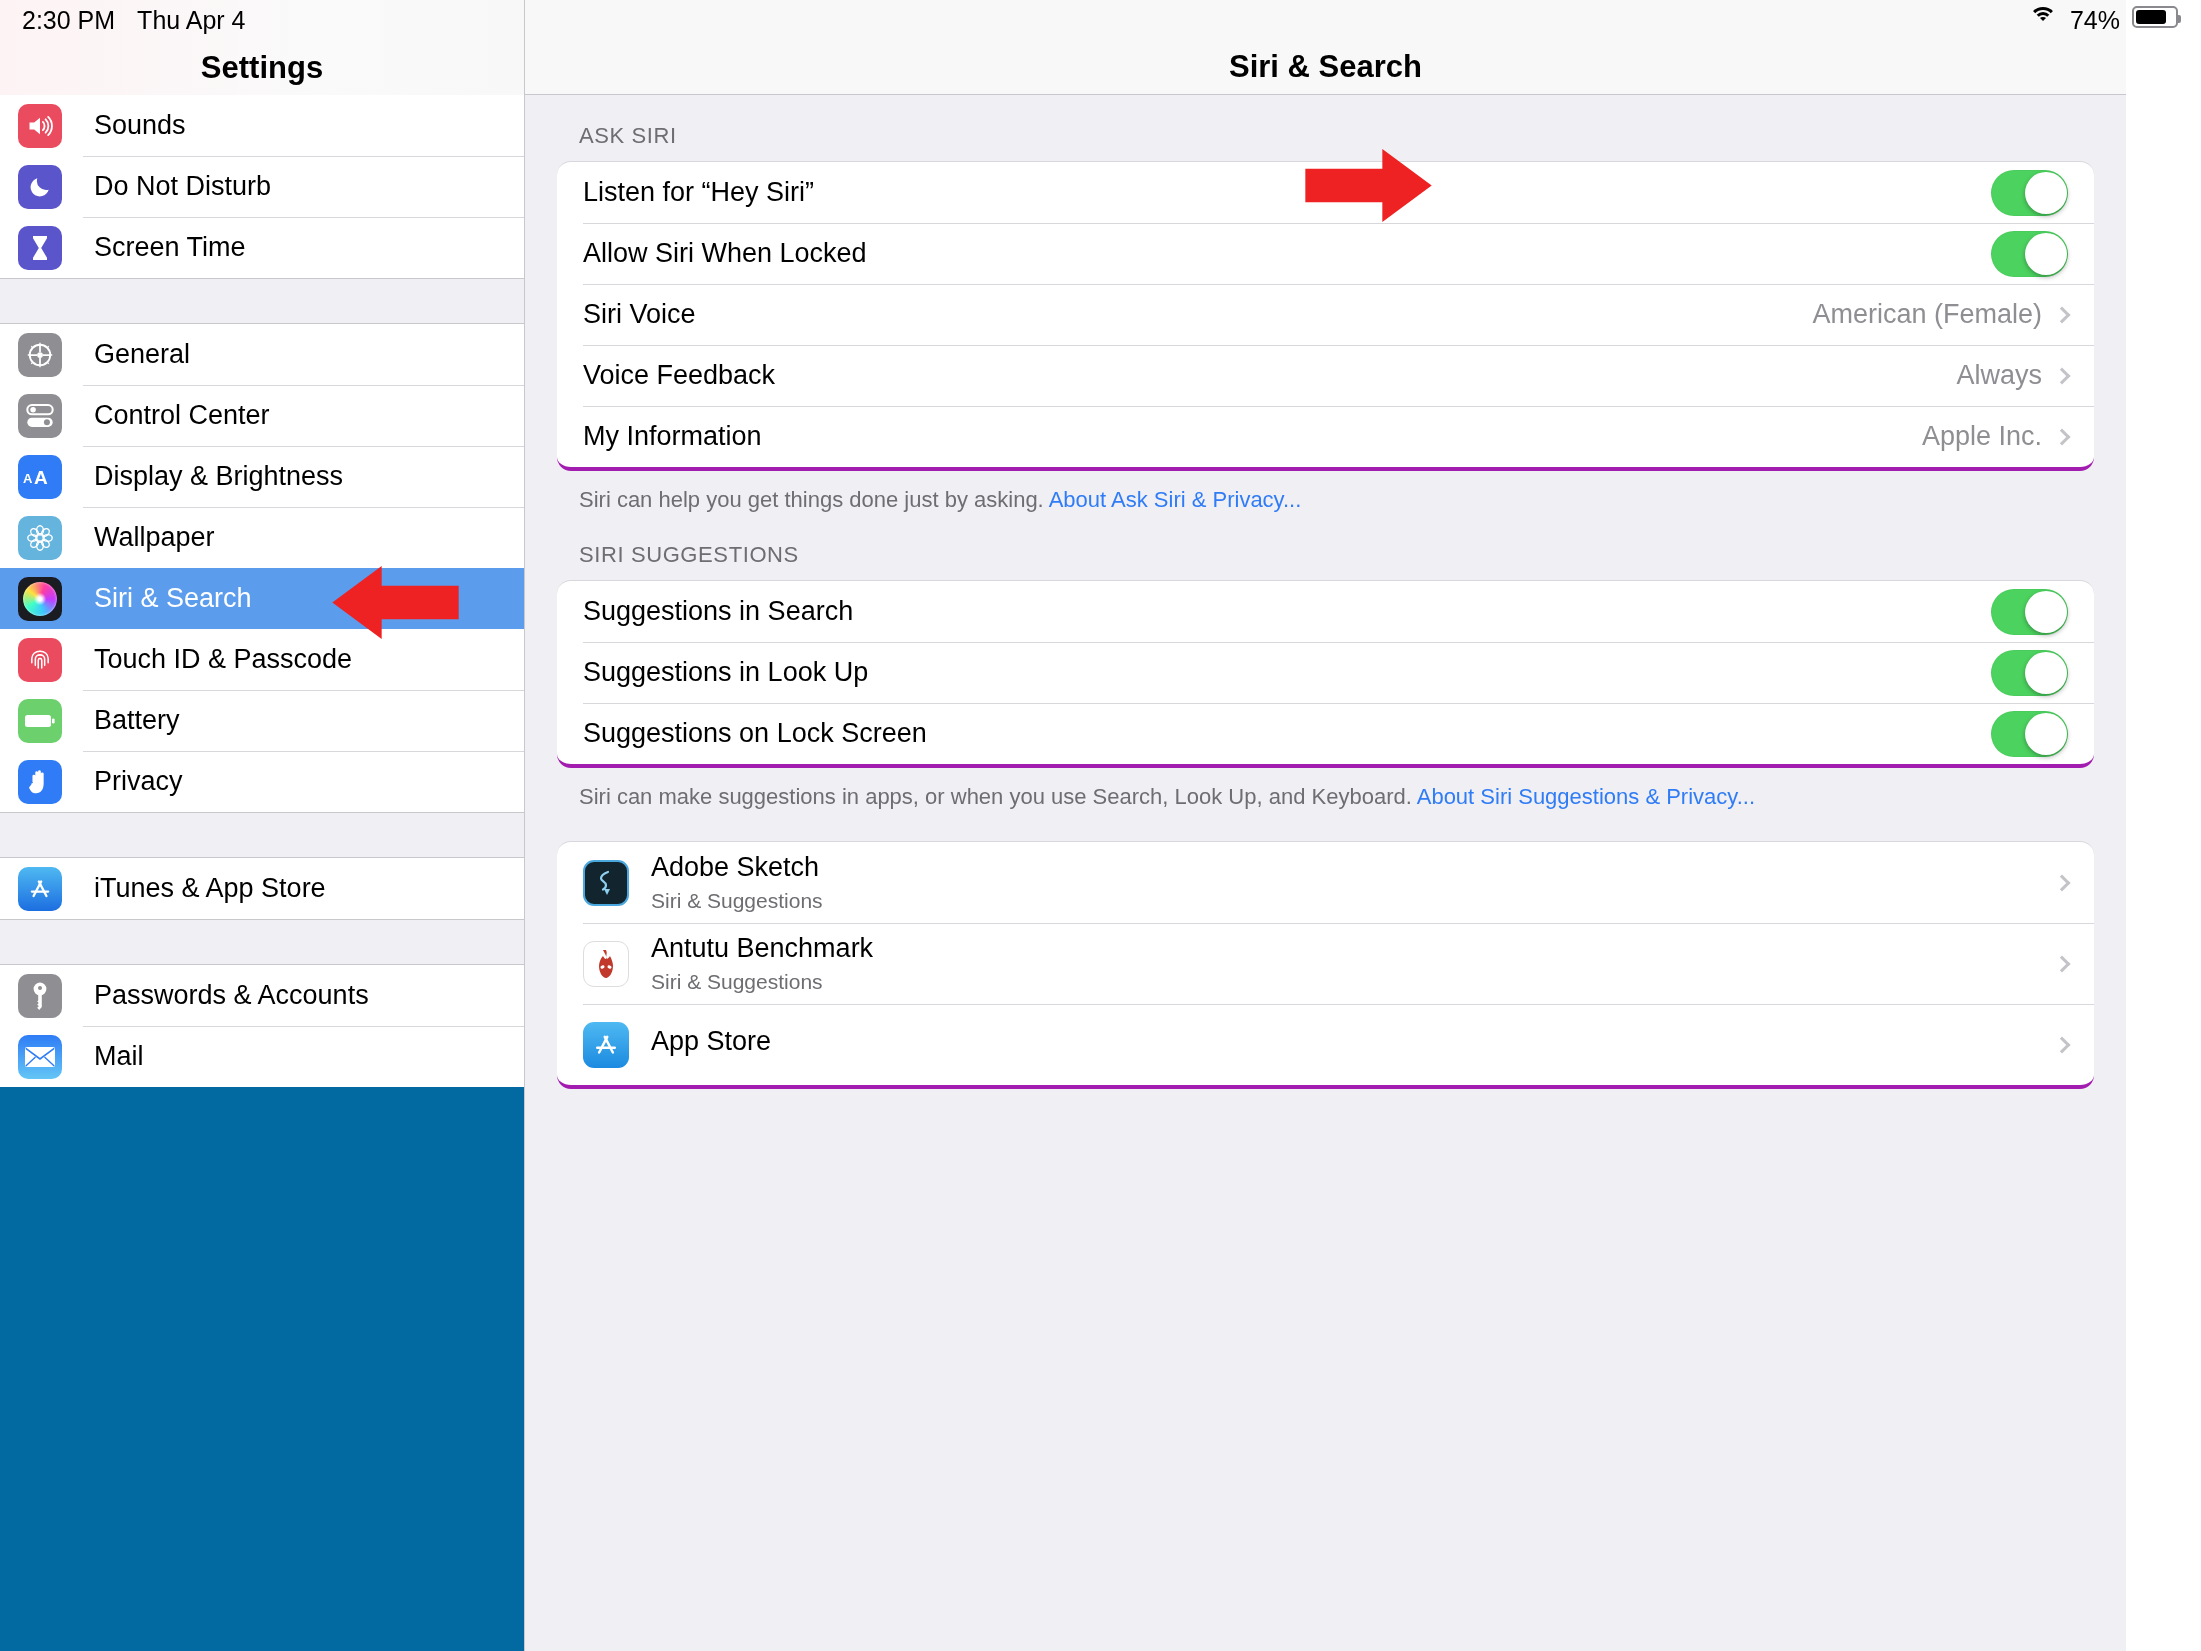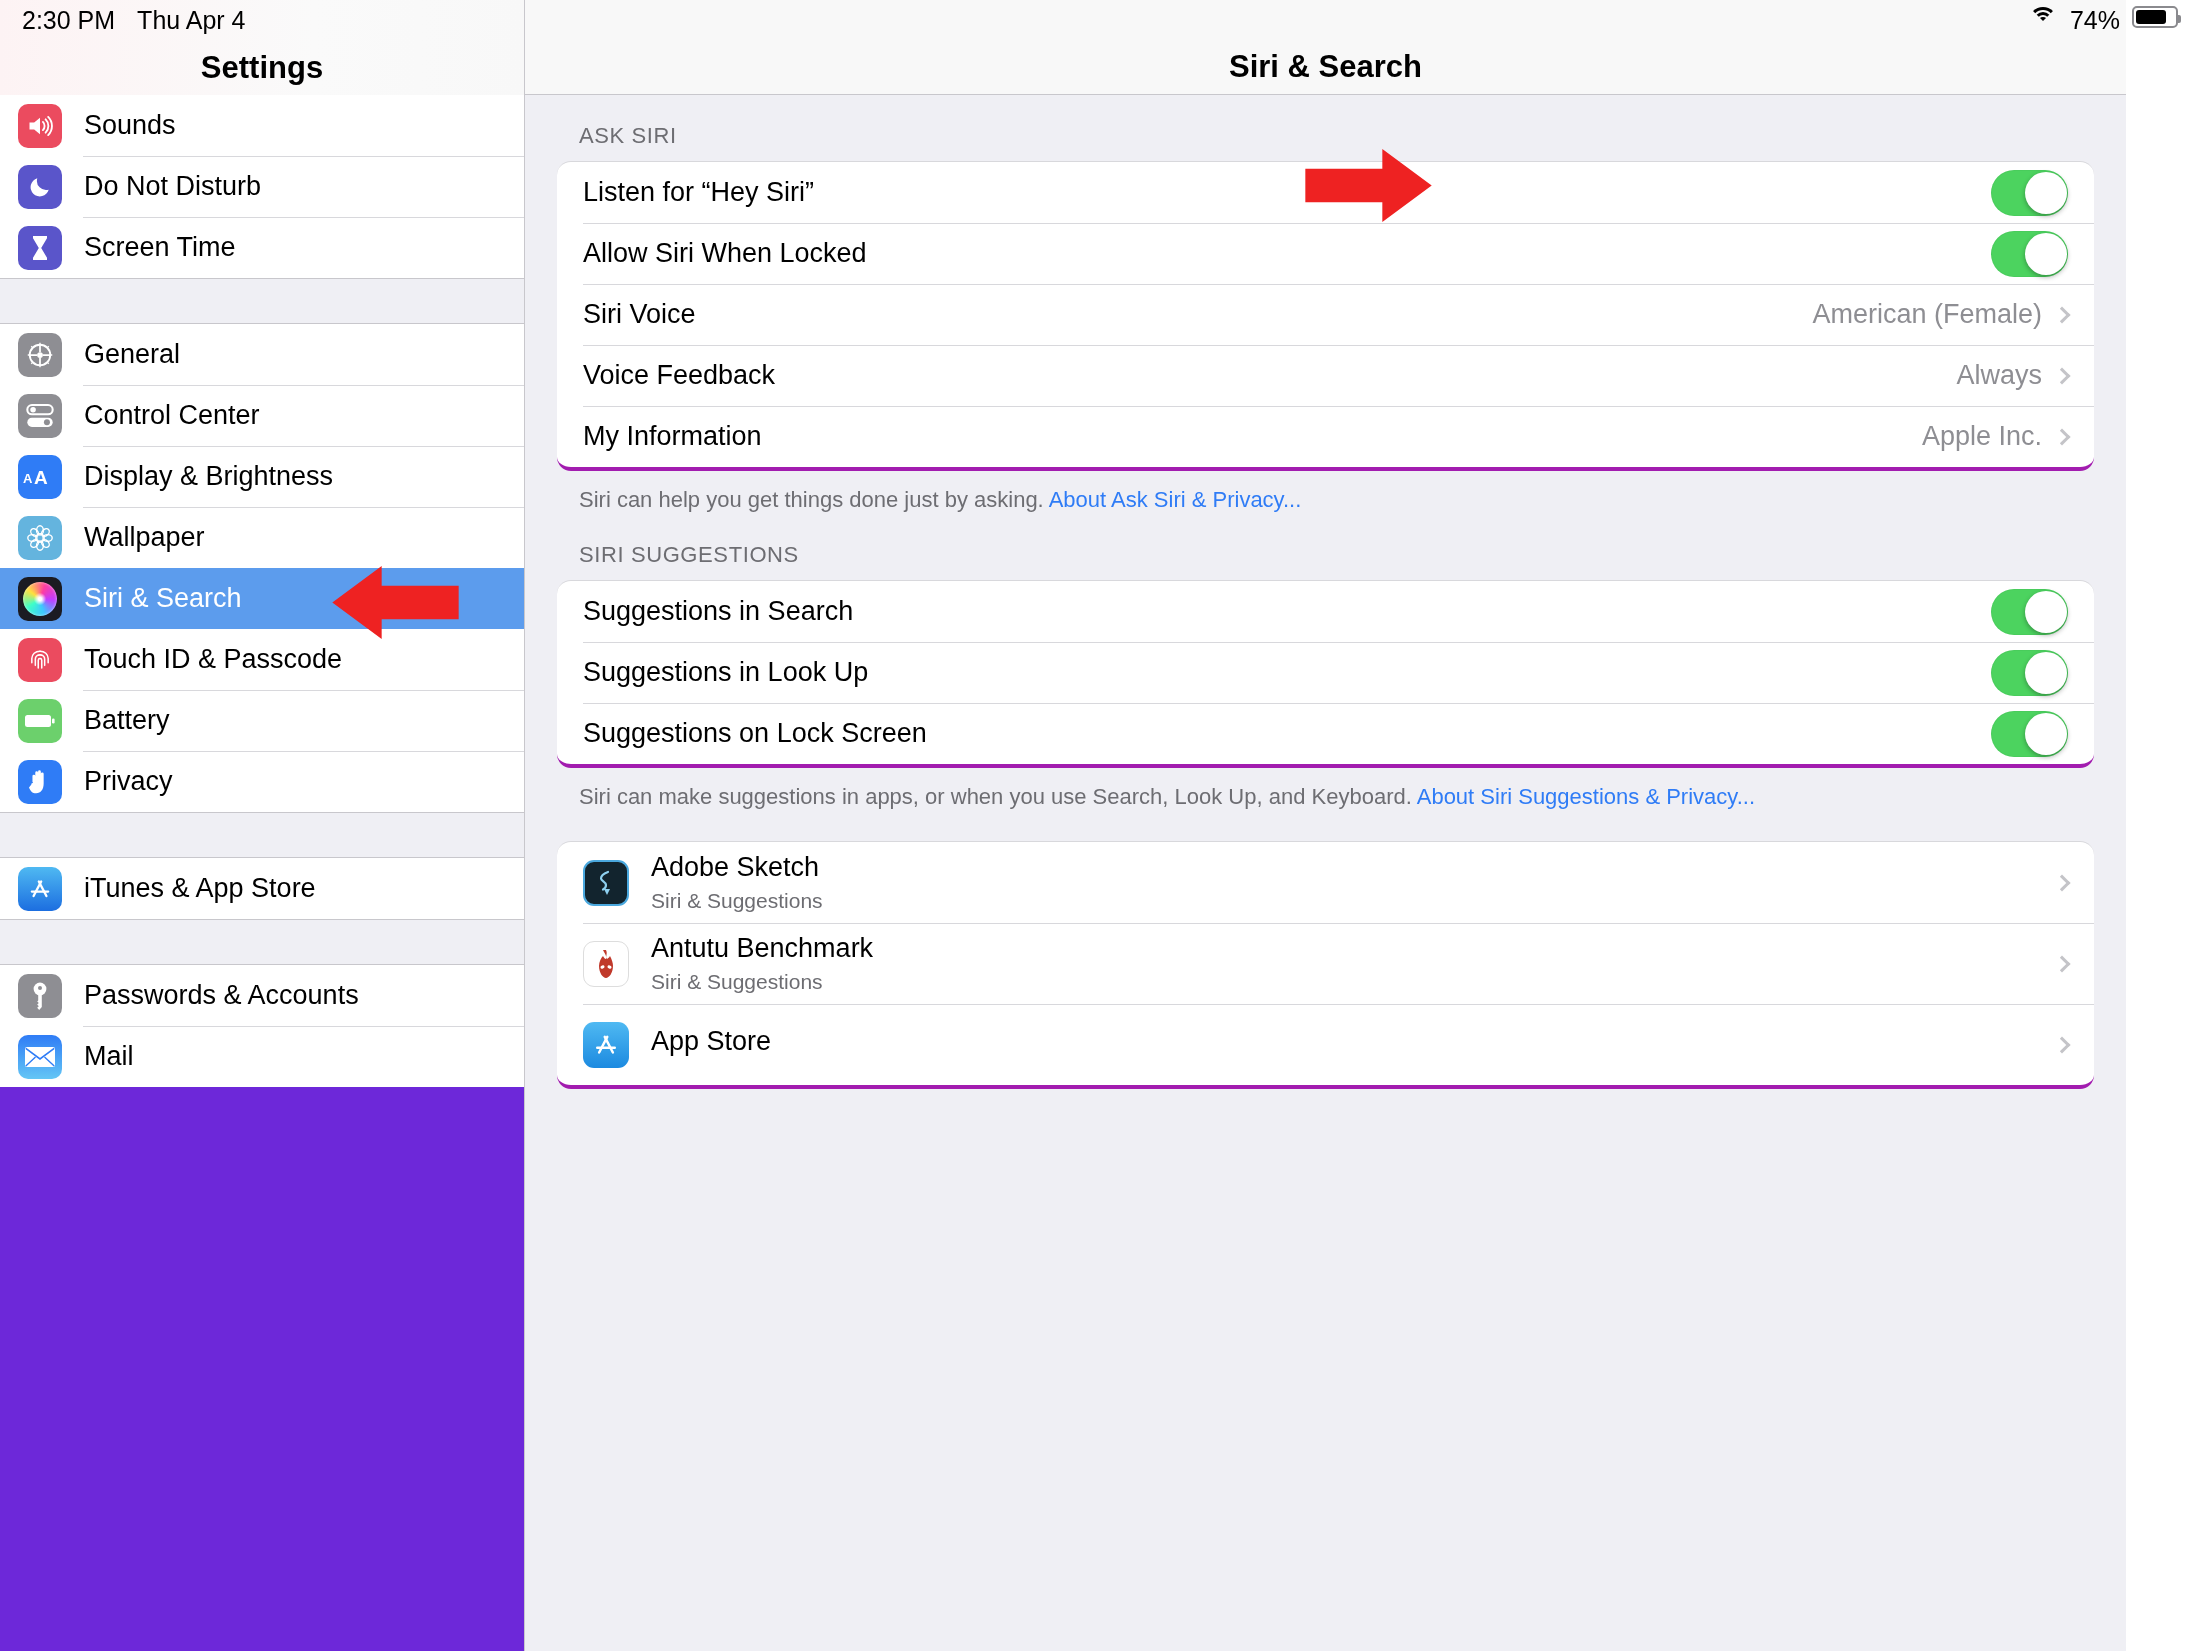--- a/index.html
+++ b/index.html
@@ -29,21 +29,21 @@
   }
   .wifi-ic i.a { width: 28px; height: 28px; top: 1px; }
   .wifi-ic i.b { width: 18px; height: 18px; top: 6px; }
   .wifi-ic i.c { width: 8px; height: 8px; top: 11px; border-width: 4px; }
   .batt { width: 46px; height: 22px; border: 2px solid #8a8a8e; border-radius: 5px; position: relative; }
   .batt::after { content:""; position:absolute; right:-5px; top:7px; width:3px; height:8px; background:#8a8a8e; border-radius:0 2px 2px 0; }
   .batt i { position:absolute; top:2px; left:2px; bottom:2px; width:72%; background:#000; border-radius:3px; }
 
   
   .sidebar {
-    width: 525px; height: 1651px; background: #6d28d9;
+    width: 525px; height: 1651px; background: #0369a1;
     border-right: 1px solid #c8c7cc; position: relative; overflow: hidden;
   }
   .sidebar-header {
     height: 95px; padding-top: 40px;
     display: flex; align-items: center; justify-content: center;
     background: linear-gradient(90deg, #fdf3f4 0%, #fafafa 60%, #f8f8f8 100%);
   }
   .sidebar-title { font-size: 31px; font-weight: bold; color: #000; }
   .sb-scroll { height: 1556px; }
   .group-gap { height: 46px; background: #efeff4; border-top: 1px solid #c8c7cc; border-bottom: 1px solid #c8c7cc; }
@@ -55,21 +55,21 @@
     content: ""; position: absolute; top: 0; left: 83px; right: 0; height: 1px; background: #d8d8dc;
   }
   .srow.selected { background: #5c9ced; }
   .srow.selected::before { display: none; }
   .srow.selected + .srow::before { display:none; }
   .sicon {
     width: 44px; height: 44px; border-radius: 10px; flex: 0 0 44px;
     display: flex; align-items: center; justify-content: center;
     color: #fff; font-size: 22px; overflow: hidden;
   }
-  .slabel { margin-left: 22px; font-size: 27px; color: #000; }
+  .slabel { margin-left: 32px; font-size: 27px; color: #000; }
   .srow.selected .slabel { color: #fff; }
 
   
   .ic-sounds { background:#eb4b5f; }
   .ic-dnd { background:#5a55ca; }
   .ic-screentime { background:#5a55ca; }
   .ic-general { background:#8e8e93; }
   .ic-control { background:#8e8e93; }
   .ic-display { background:#2f7cf6; font-weight:600; }
   .ic-wallpaper { background:#64b4de; }

